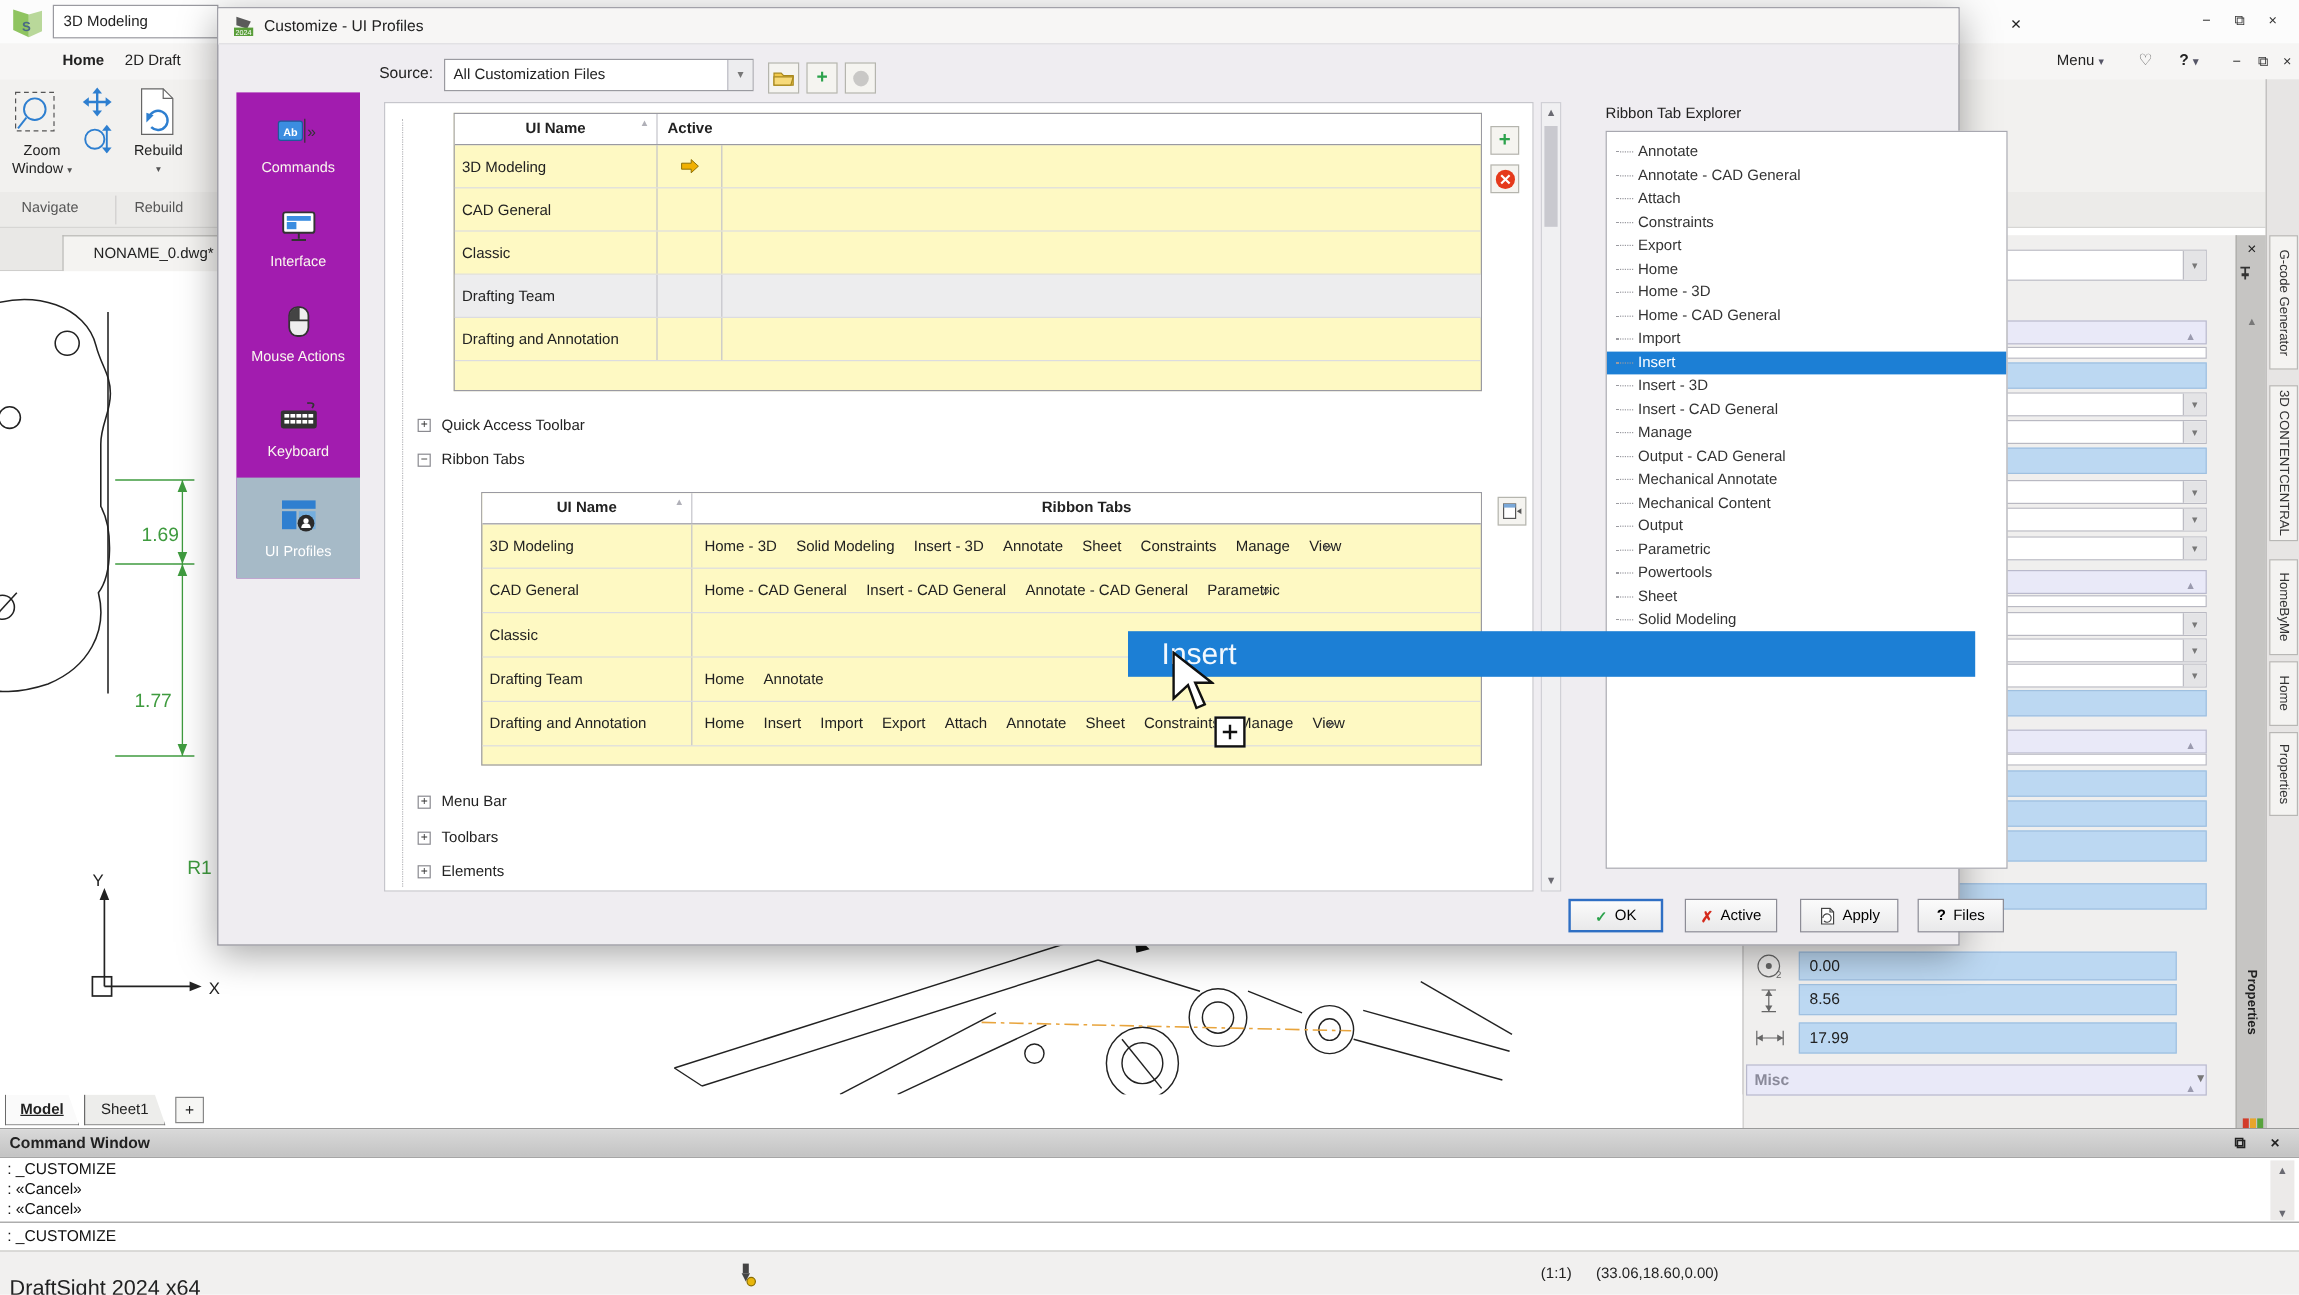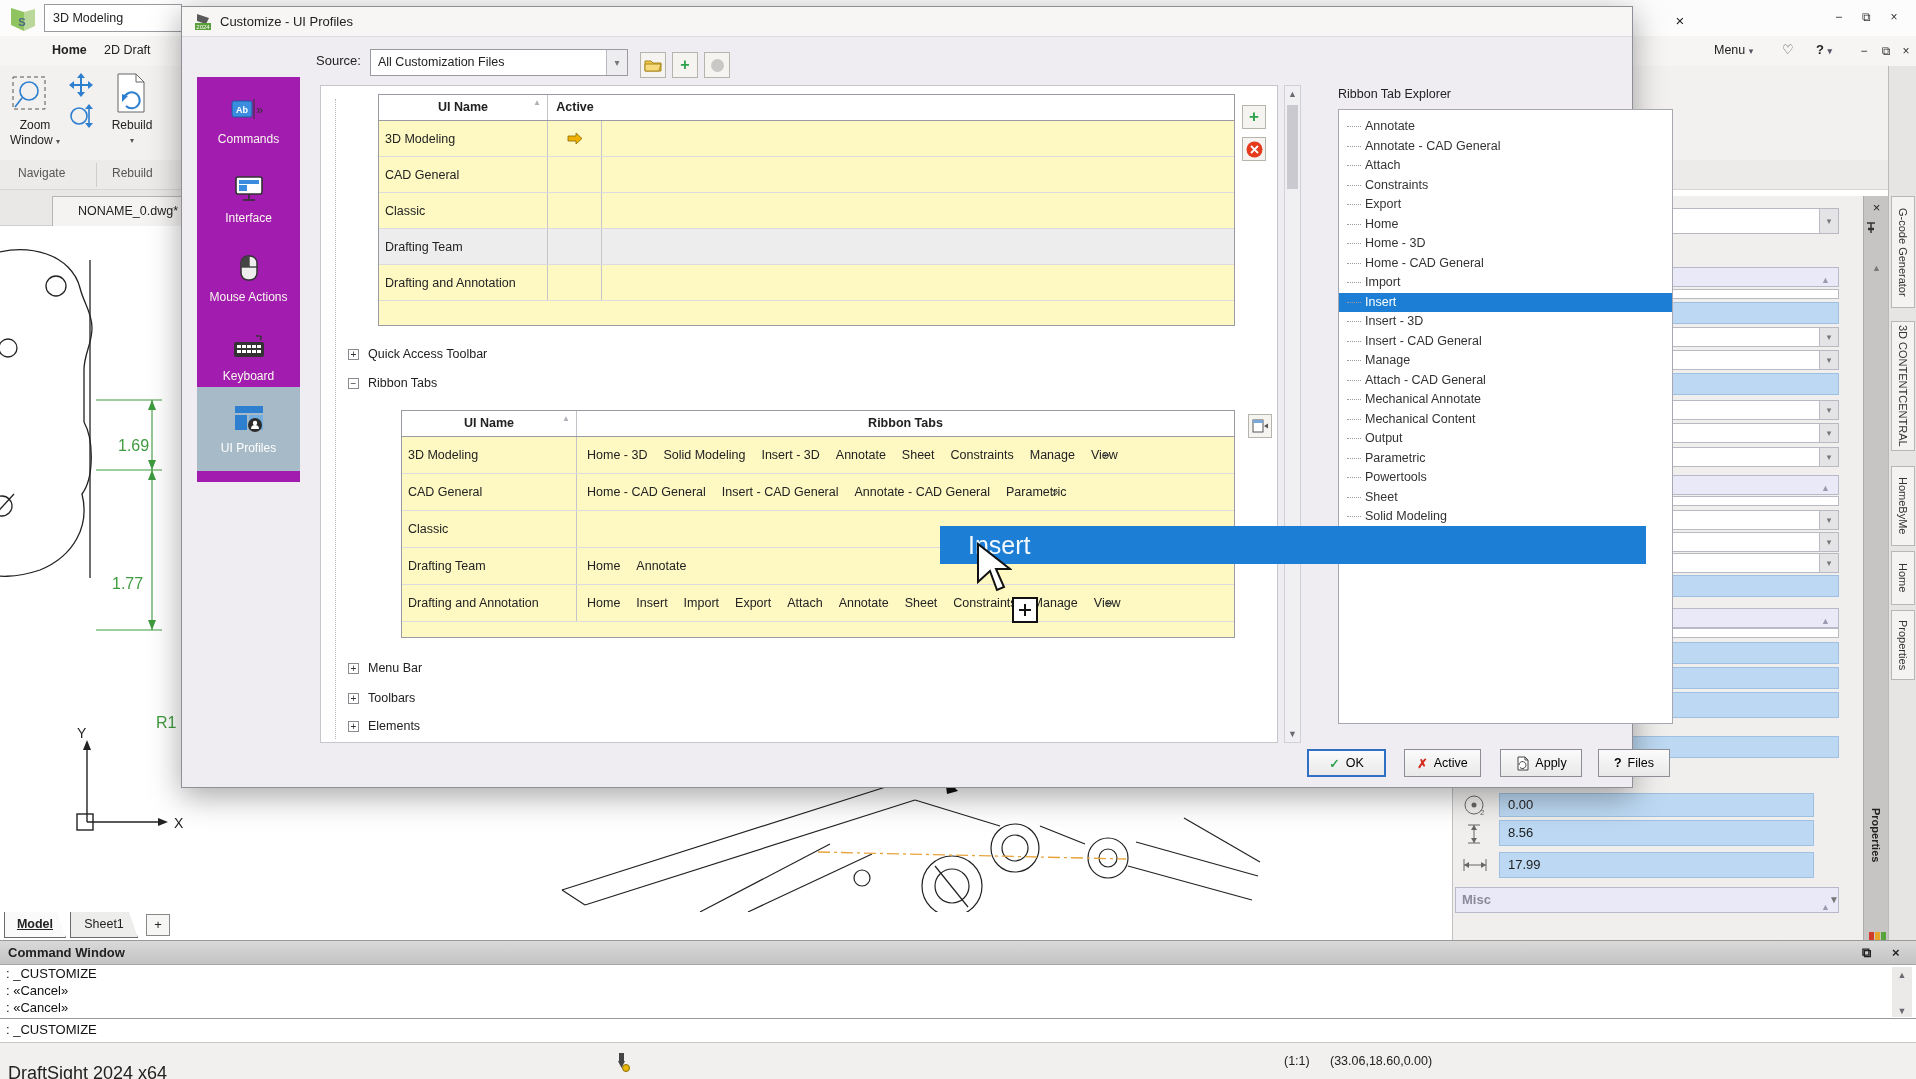--- a/index.html
+++ b/index.html
@@ -451,21 +451,21 @@
               <rect x="5" y="16" width="4" height="3"></rect>
               <rect x="10" y="16" width="4" height="3"></rect>
               <rect x="15" y="16" width="4" height="3"></rect>
               <rect x="20" y="16" width="4" height="3"></rect>
               <rect x="25" y="16" width="4" height="3"></rect>
             </g>
           </svg>
         </div>
       <div>Keyboard</div>
     </div>
-    <div class="sbitem sel" style="top:310px;height:84px">
+    <div class="sbitem sel" style="top:321px;height:84px">
       <div class="sbicon" style="margin-top:14px">
           <svg width="32" height="30">
             <rect x="2" y="2" width="28" height="7" fill="#2f7fd0"></rect>
             <rect x="2" y="11" width="12" height="15" fill="#2f7fd0"></rect>
             <rect x="16" y="11" width="14" height="15" fill="#74aede"></rect>
             <circle cx="22" cy="21" r="7" fill="#2b2b2b"></circle>
             <circle cx="22" cy="19" r="2.2" fill="#fff"></circle>
             <path d="M18,25 a4,4 0 0 1 8,0" fill="#fff"></path>
           </svg>
         </div>
@@ -623,21 +623,21 @@
     <div class="xitem"><span class="dash"></span><span>Constraints</span></div>
     <div class="xitem"><span class="dash"></span><span>Export</span></div>
     <div class="xitem"><span class="dash"></span><span>Home</span></div>
     <div class="xitem"><span class="dash"></span><span>Home - 3D</span></div>
     <div class="xitem"><span class="dash"></span><span>Home - CAD General</span></div>
     <div class="xitem"><span class="dash"></span><span>Import</span></div>
     <div class="xitem sel"><span class="dash"></span><span>Insert</span></div>
     <div class="xitem"><span class="dash"></span><span>Insert - 3D</span></div>
     <div class="xitem"><span class="dash"></span><span>Insert - CAD General</span></div>
     <div class="xitem"><span class="dash"></span><span>Manage</span></div>
-    <div class="xitem"><span class="dash"></span><span>Attach - CAD General</span></div>
+    <div class="xitem"><span class="dash"></span><span>Output - CAD General</span></div>
     <div class="xitem"><span class="dash"></span><span>Mechanical Annotate</span></div>
     <div class="xitem"><span class="dash"></span><span>Mechanical Content</span></div>
     <div class="xitem"><span class="dash"></span><span>Output</span></div>
     <div class="xitem"><span class="dash"></span><span>Parametric</span></div>
     <div class="xitem"><span class="dash"></span><span>Powertools</span></div>
     <div class="xitem"><span class="dash"></span><span>Sheet</span></div>
     <div class="xitem"><span class="dash"></span><span>Solid Modeling</span></div>
   </div>
 
   <div class="dragbar">Insert</div>

